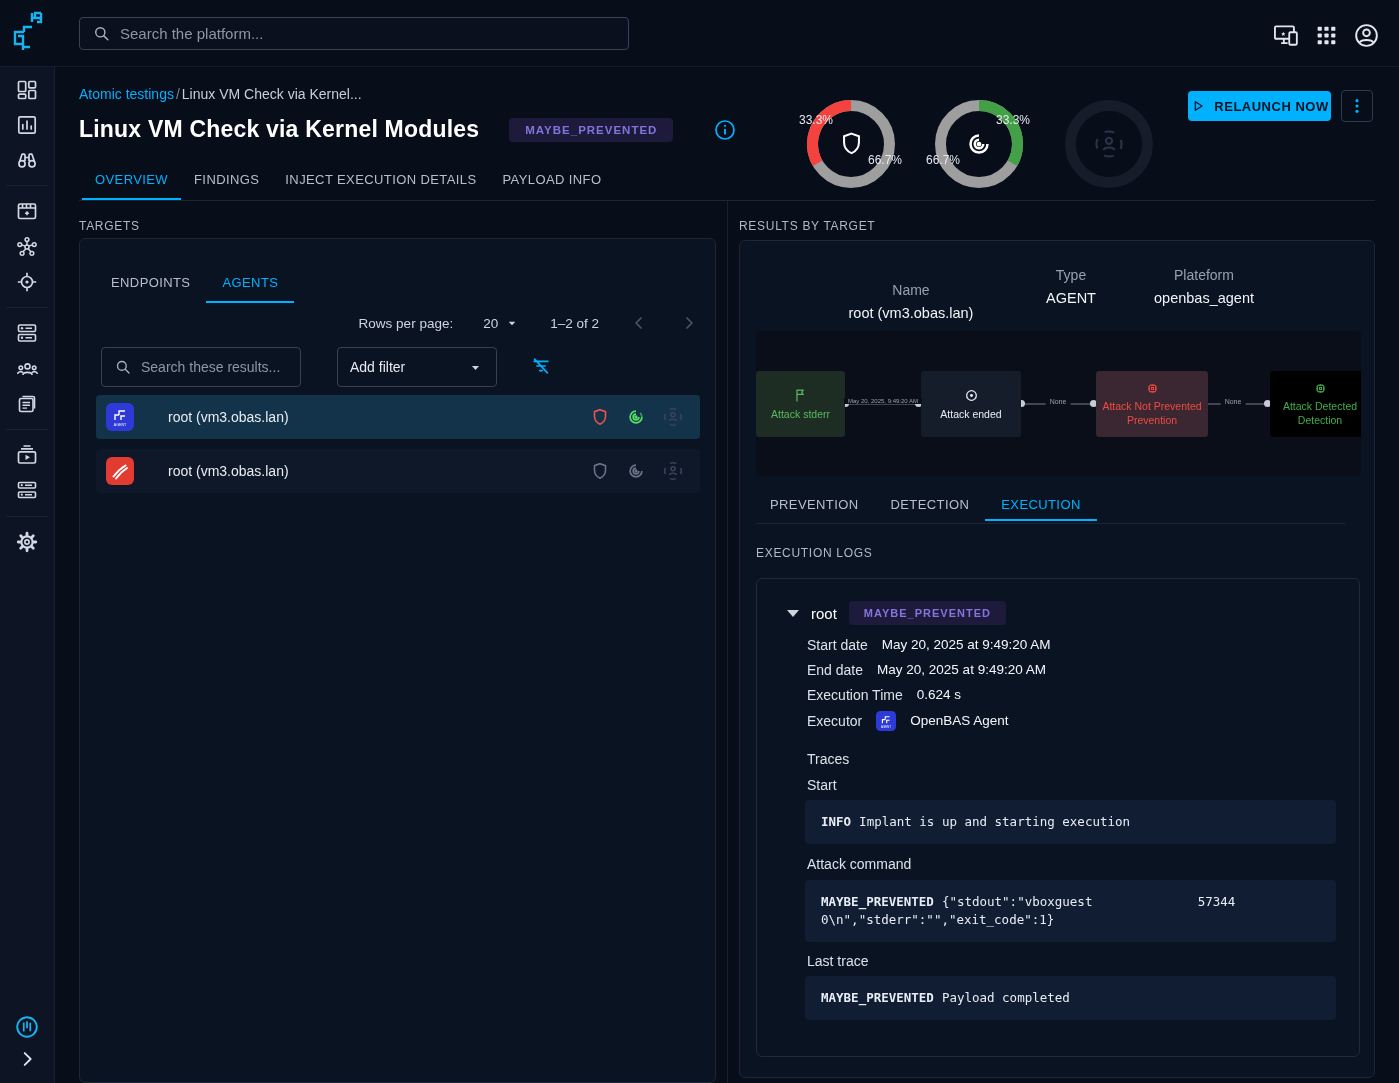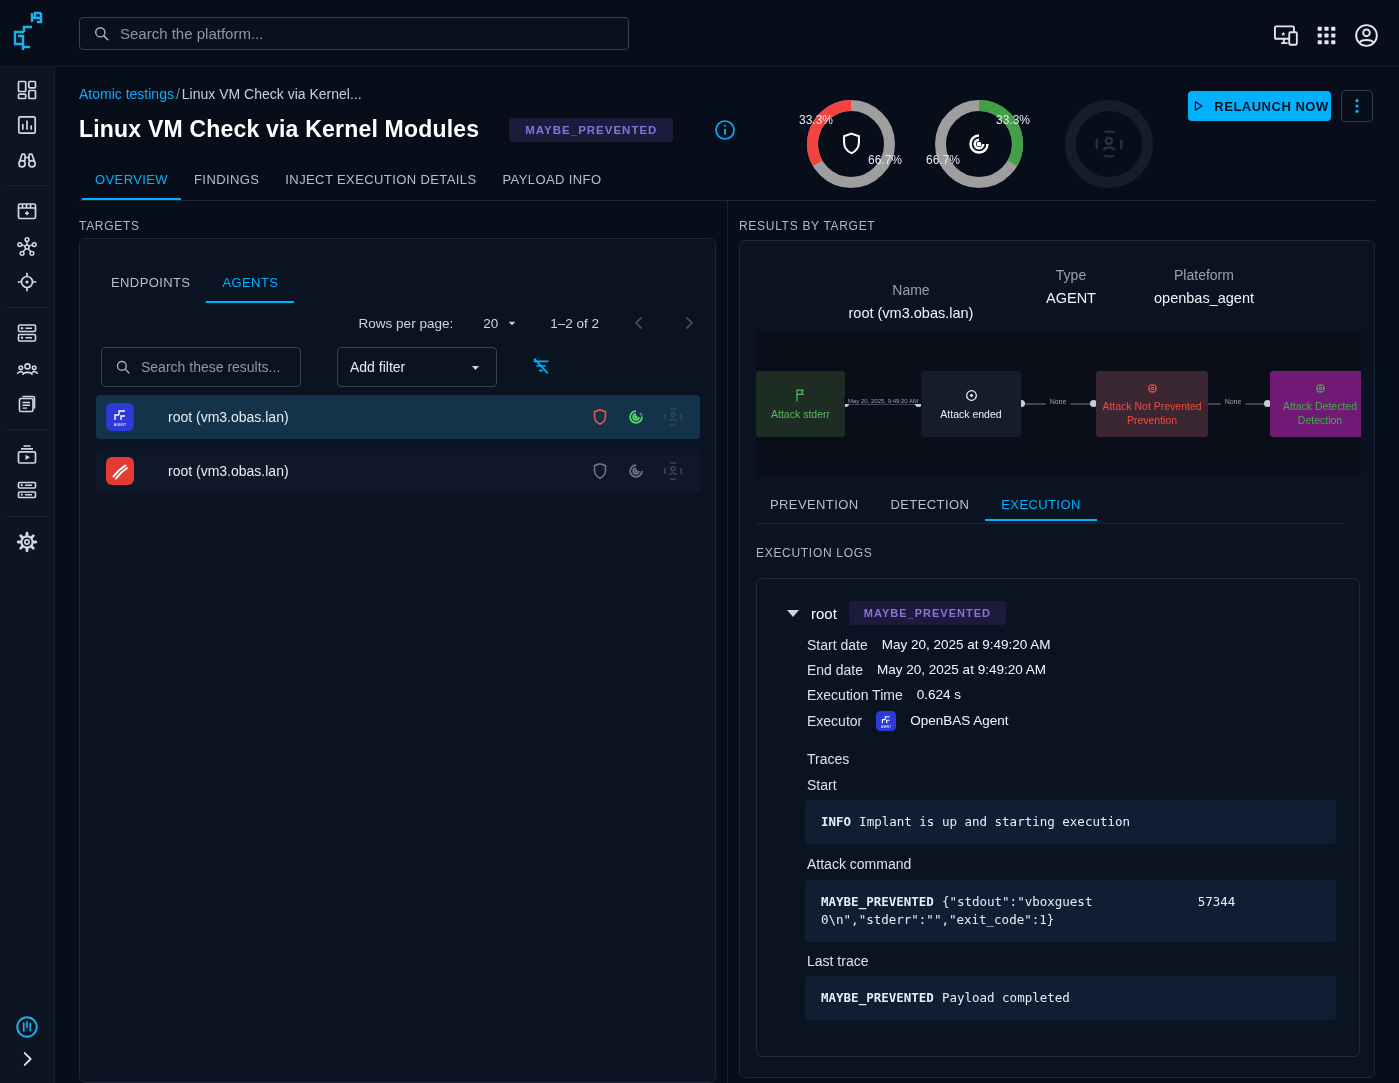--- a/index.html
+++ b/index.html
@@ -514,21 +514,21 @@
         <span>
           <svg viewBox="0 0 24 24" width="15" height="15" fill="none" stroke="currentColor" stroke-width="1.6">
             <rect x="7" y="7" width="10" height="10" rx="1"></rect>
               <rect x="10.3" y="10.3" width="3.4" height="3.4"></rect>
             <path d="M9.5 7 V4.8 M12 7 V4.8 M14.5 7 V4.8 M9.5 19.2 V17 M12 19.2 V17 M14.5 19.2 V17 M7 9.5 H4.8 M7 12 H4.8 M7 14.5 H4.8 M19.2 9.5 H17 M19.2 12 H17 M19.2 14.5 H17" stroke-width="1.3"></path>
           </svg>
         </span>
         <div class="ttl">Attack Not Prevented</div>
         <div class="sub">Prevention</div>
       </div>
-      <div class="tl-box" style="left:514px; width:100px; background:#701a75; color:#3fae4a">
+      <div class="tl-box" style="left:514px; width:100px; background:#000000; color:#3fae4a">
         <span>
           <svg viewBox="0 0 24 24" width="15" height="15" fill="none" stroke="currentColor" stroke-width="1.6">
             <rect x="7" y="7" width="10" height="10" rx="1"></rect>
               <rect x="10.3" y="10.3" width="3.4" height="3.4"></rect>
             <path d="M9.5 7 V4.8 M12 7 V4.8 M14.5 7 V4.8 M9.5 19.2 V17 M12 19.2 V17 M14.5 19.2 V17 M7 9.5 H4.8 M7 12 H4.8 M7 14.5 H4.8 M19.2 9.5 H17 M19.2 12 H17 M19.2 14.5 H17" stroke-width="1.3"></path>
           </svg>
         </span>
         <div class="ttl">Attack Detected</div>
         <div class="sub">Detection</div>
       </div>

